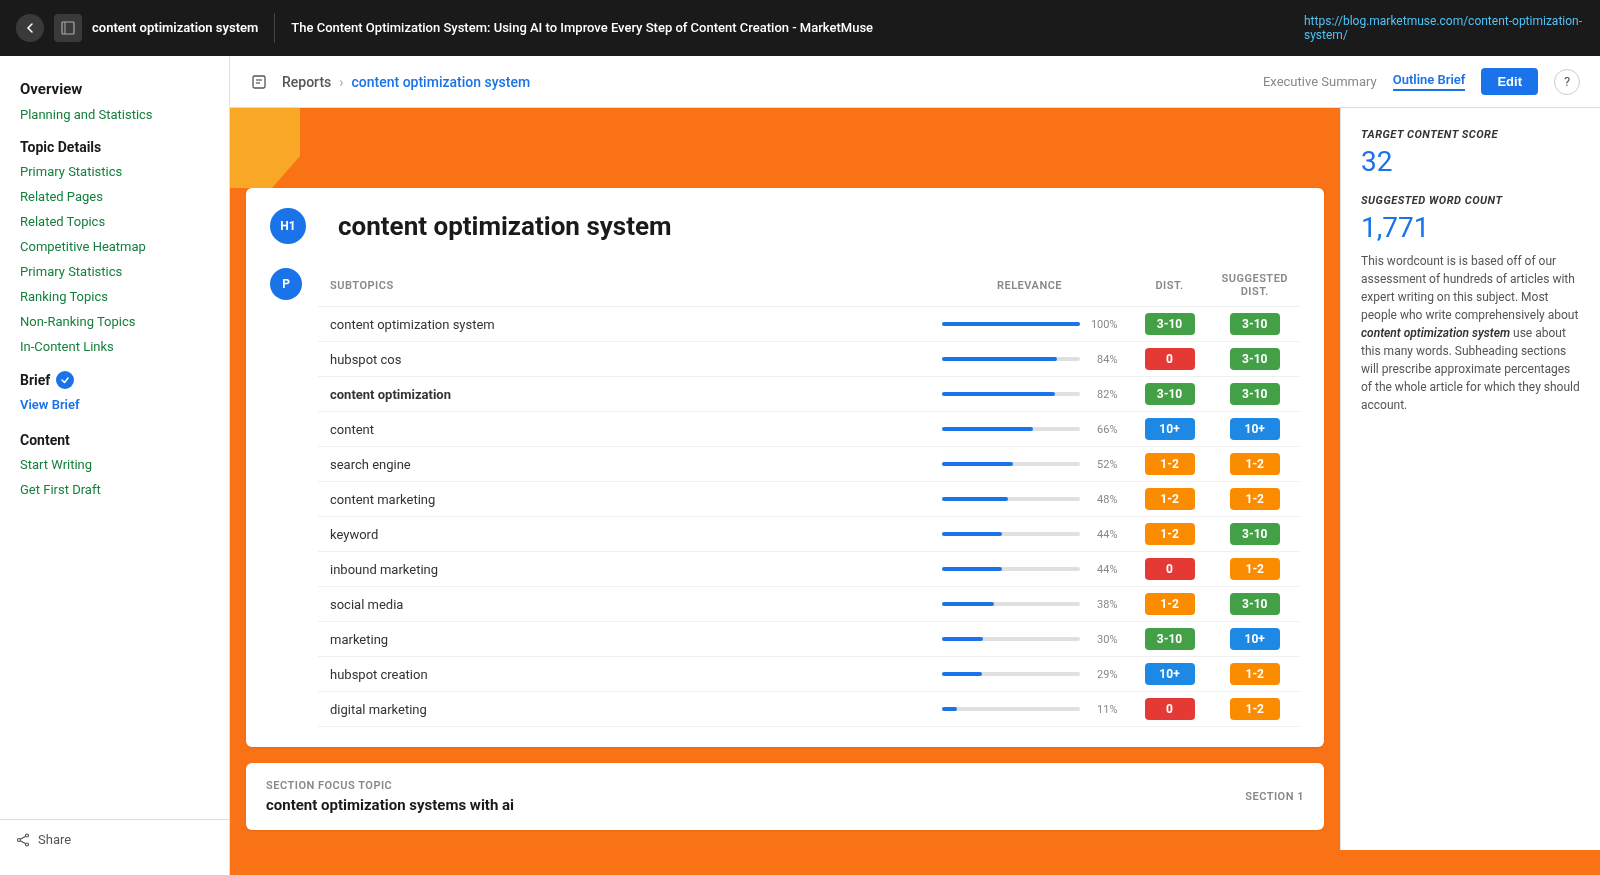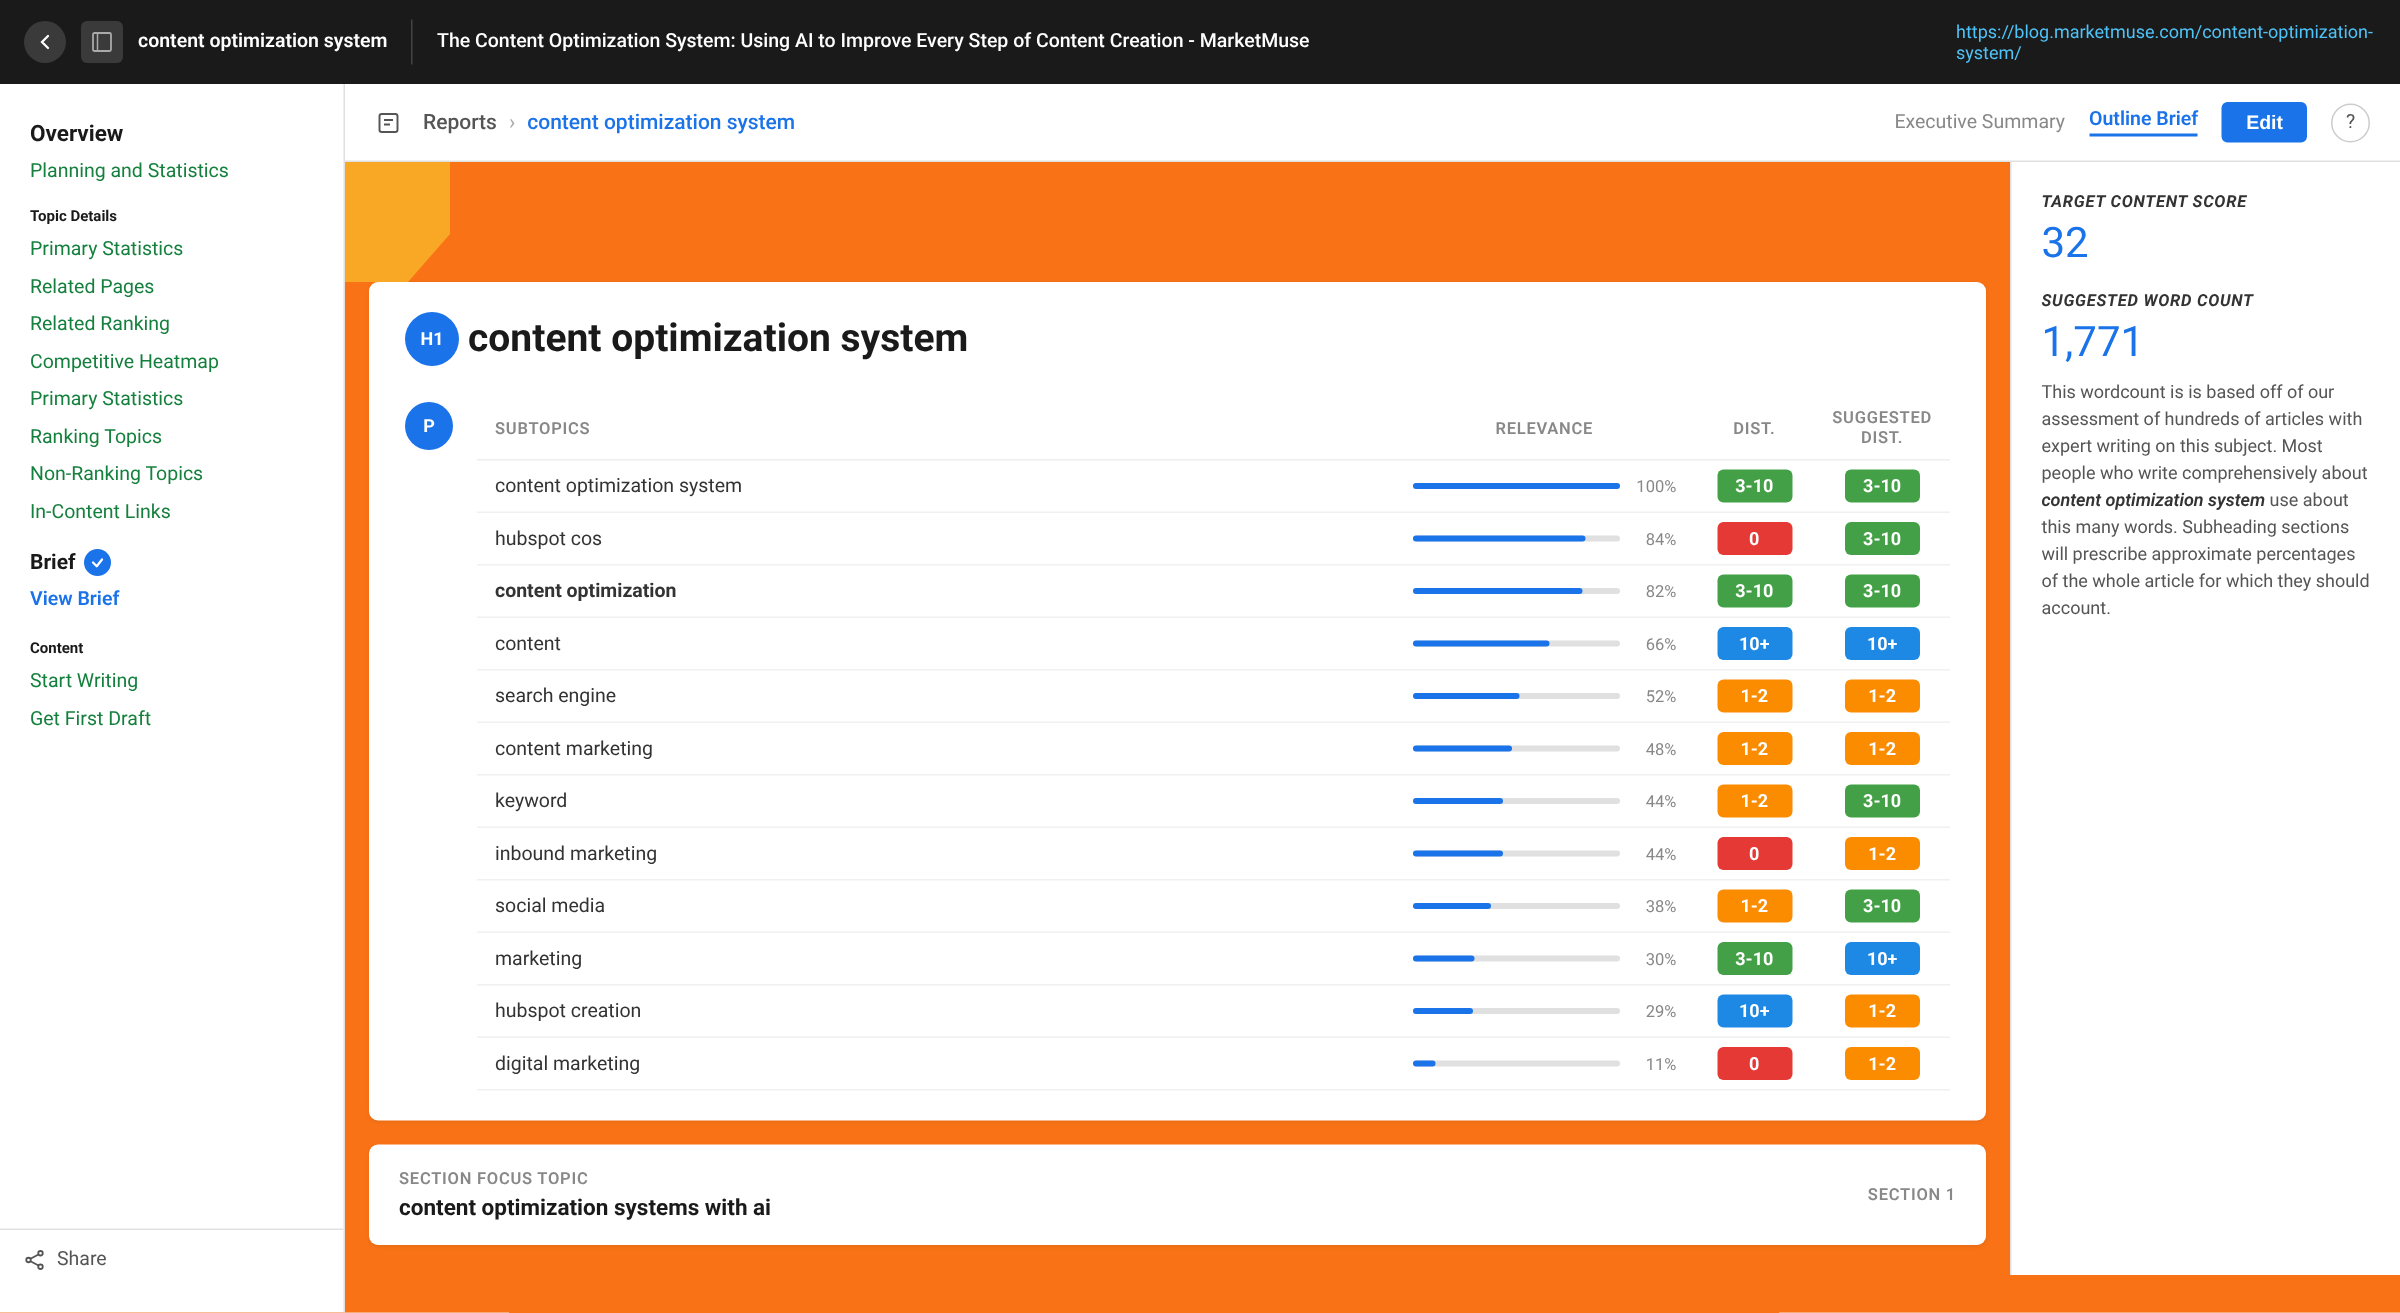--- a/index.html
+++ b/index.html
@@ -51,21 +51,21 @@
     .sidebar-section-header {
       font-size: 15px; font-weight: 700; color: #1a1a1a;
       padding: 8px 20px 4px 20px;
     }
     .sidebar-item {
       font-size: 13px; color: #15803d;
       padding: 5px 20px;
       cursor: pointer;
     }
     .sidebar-group-header {
-      font-size: 10px; font-weight: 700; color: #1a1a1a;
+      font-size: 14px; font-weight: 700; color: #1a1a1a;
       padding: 12px 20px 4px 20px;
     }
     .sidebar-brief-header {
       display: flex; align-items: center; gap: 6px;
       font-size: 14px; font-weight: 700; color: #1a1a1a;
       padding: 12px 20px 4px 20px;
     }
     .brief-check {
       width: 18px; height: 18px; border-radius: 50%; background: #1a73e8;
       display: flex; align-items: center; justify-content: center;
@@ -161,21 +161,21 @@
     
     .article-card {
       background: #fff;
       margin: 0 16px 16px 16px;
       border-radius: 6px;
       padding: 20px 24px;
       box-shadow: 0 1px 3px rgba(0,0,0,0.08);
     }
 
     .article-title-row {
-      display: flex; align-items: center; gap: 6px; margin-bottom: 20px;
+      display: flex; align-items: center; gap: 32px; margin-bottom: 20px;
     }
     .h1-badge {
       width: 36px; height: 36px; border-radius: 50%; background: #1a73e8;
       display: flex; align-items: center; justify-content: center;
       color: #fff; font-size: 12px; font-weight: 700; flex-shrink: 0;
     }
     .article-title {
       font-size: 26px; font-weight: 700; color: #1a1a1a;
     }
 
@@ -276,21 +276,21 @@
 
 <div class="main-layout">
 
   <div class="sidebar">
     <div class="sidebar-section-header">Overview</div>
     <div class="sidebar-item">Planning and Statistics</div>
 
     <div class="sidebar-group-header">Topic Details</div>
     <div class="sidebar-item">Primary Statistics</div>
     <div class="sidebar-item">Related Pages</div>
-    <div class="sidebar-item">Related Ranking</div>
+    <div class="sidebar-item">Related Topics</div>
     <div class="sidebar-item">Competitive Heatmap</div>
 
     <div class="sidebar-item">Primary Statistics</div>
     <div class="sidebar-item">Ranking Topics</div>
     <div class="sidebar-item">Non-Ranking Topics</div>
     <div class="sidebar-item">In-Content Links</div>
 
     <div class="sidebar-brief-header">
       <span>Brief</span>
       <div class="brief-check">

